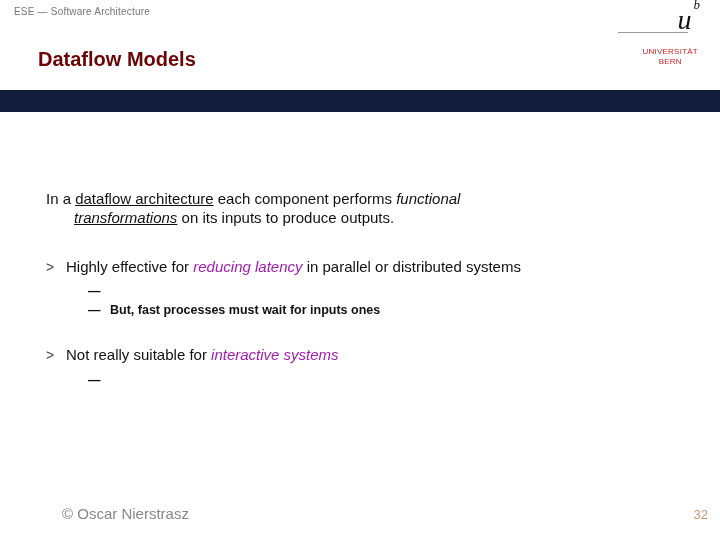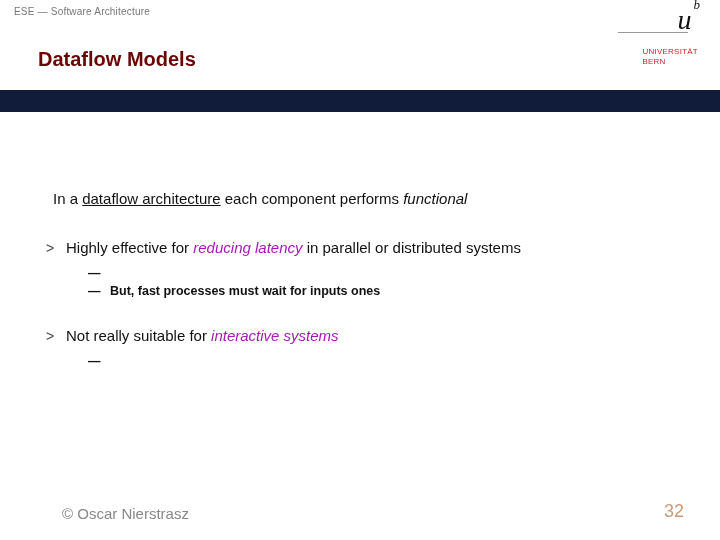--- a/index.html
+++ b/index.html
@@ -42,21 +42,21 @@
     width: 70px; height: 1px;
     background: #999;
     margin-top: -4px;
   }
   .logo-sub {
     color: #c22;
     font-size: 8px;
     letter-spacing: 0.03em;
     margin-top: 14px;
     line-height: 1.2;
-    text-align: left;
+    text-align: center;
     padding-left: 24px;
   }
   .title {
     position: absolute;
     top: 48px; left: 38px;
     font-size: 20px;
     font-weight: bold;
     color: #6b0404;
   }
   .bar {
@@ -65,21 +65,21 @@
     width: 100%; height: 22px;
     background: #111c3a;
   }
   .body {
     position: absolute;
     top: 190px; left: 46px; right: 28px;
     font-size: 15px;
     color: #111;
     line-height: 1.25;
   }
-  .intro { margin-bottom: 30px; margin-left: 7px; }
+  .intro { margin-bottom: 30px; }
   .intro .line2 { padding-left: 28px; }
   .u { text-decoration: underline; }
   .em { font-style: italic; }
   .item { margin-bottom: 26px; }
   .item-head { display: flex; }
   .gt {
     color: #444;
     font-size: 14px;
     width: 20px;
     flex: 0 0 20px;
@@ -97,22 +97,22 @@
   .subs .row { display: flex; }
   .subs .dash { width: 22px; flex: 0 0 22px; }
   .footer-left {
     position: absolute;
     bottom: 18px; left: 62px;
     font-size: 15px;
     color: #888;
   }
   .footer-right {
     position: absolute;
-    bottom: 18px; right: 36px;
-    font-size: 18px;
+    bottom: 18px; right: 12px;
+    font-size: 13px;
     color: #c97;
   }
 </style>
 </head>
 <body>
 
 <div class="header-meta">ESE — Software Architecture</div>
 
 <div class="logo">
   <span class="logo-u">
@@ -127,20 +127,23 @@
 
 <div class="title">Dataflow Models</div>
 
 <div class="bar"></div>
 
 <div class="body">
 
   <div class="intro">
     <div>
       <span>In a </span><span class="u">dataflow architecture</span><span> each component performs </span><span class="em">functional</span>
+    </div>
+    <div class="line2">
+      <span class="em u">transformations</span><span> on its inputs to produce outputs.</span>
     </div>
   </div>
 
   <div class="item">
     <div class="item-head">
       <div class="gt">&gt;</div>
       <div class="item-text">
         <span>Highly effective for </span><span class="red-em">reducing latency</span><span> in parallel or distributed systems</span>
       </div>
     </div>

